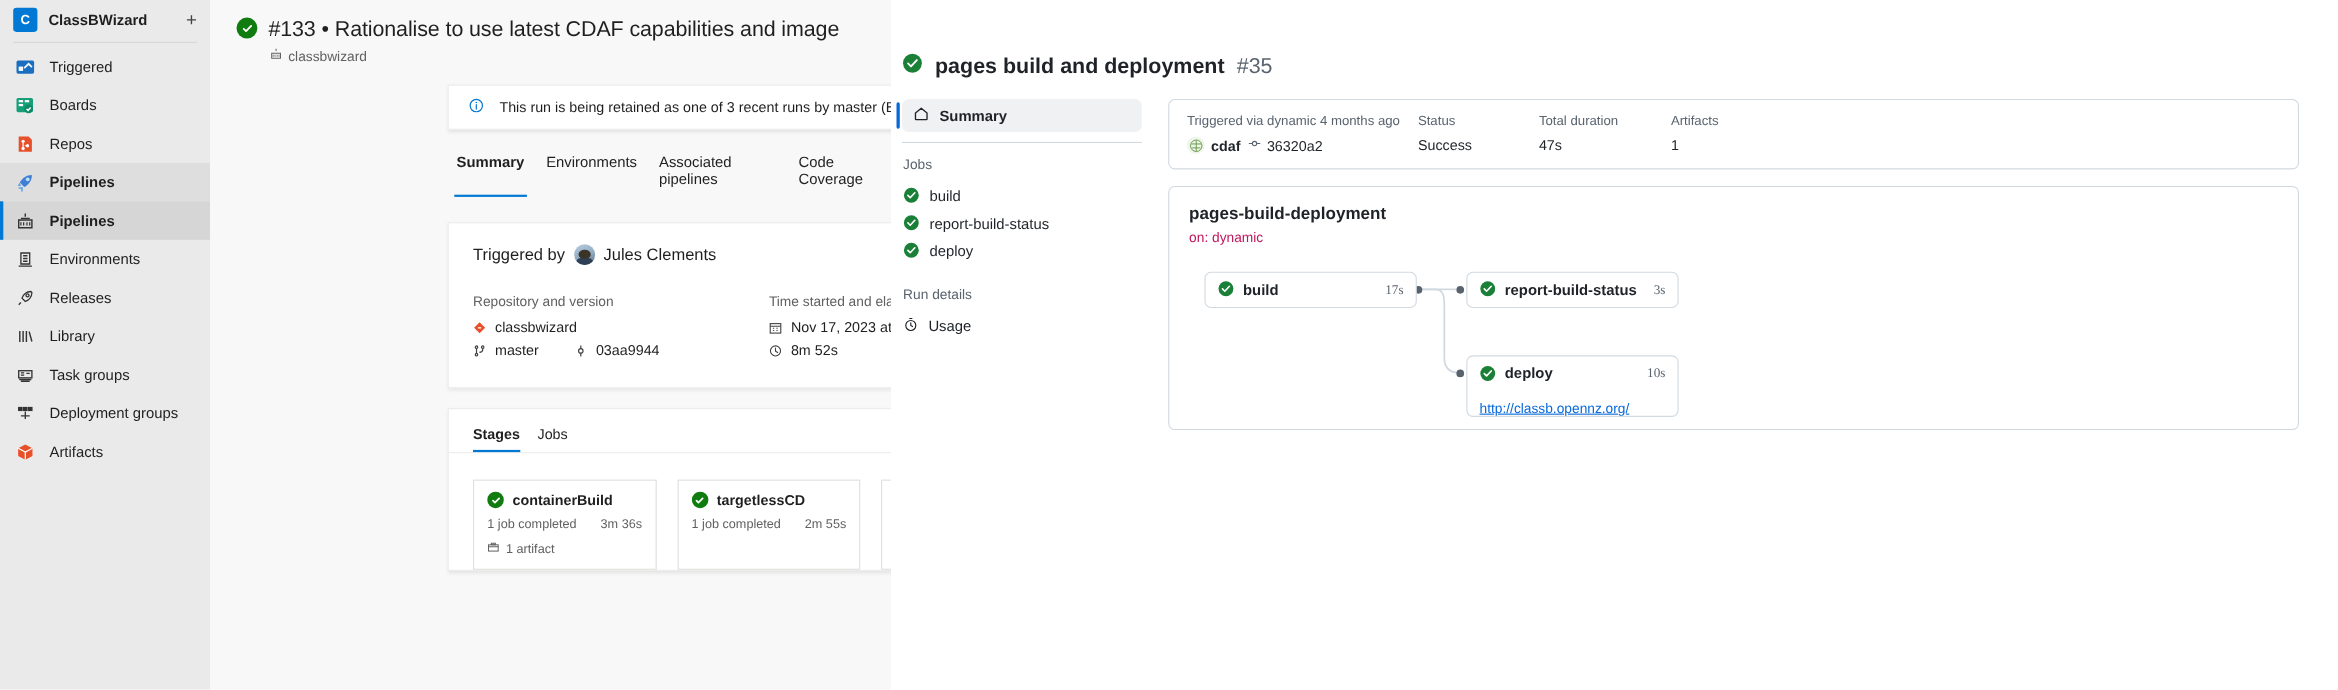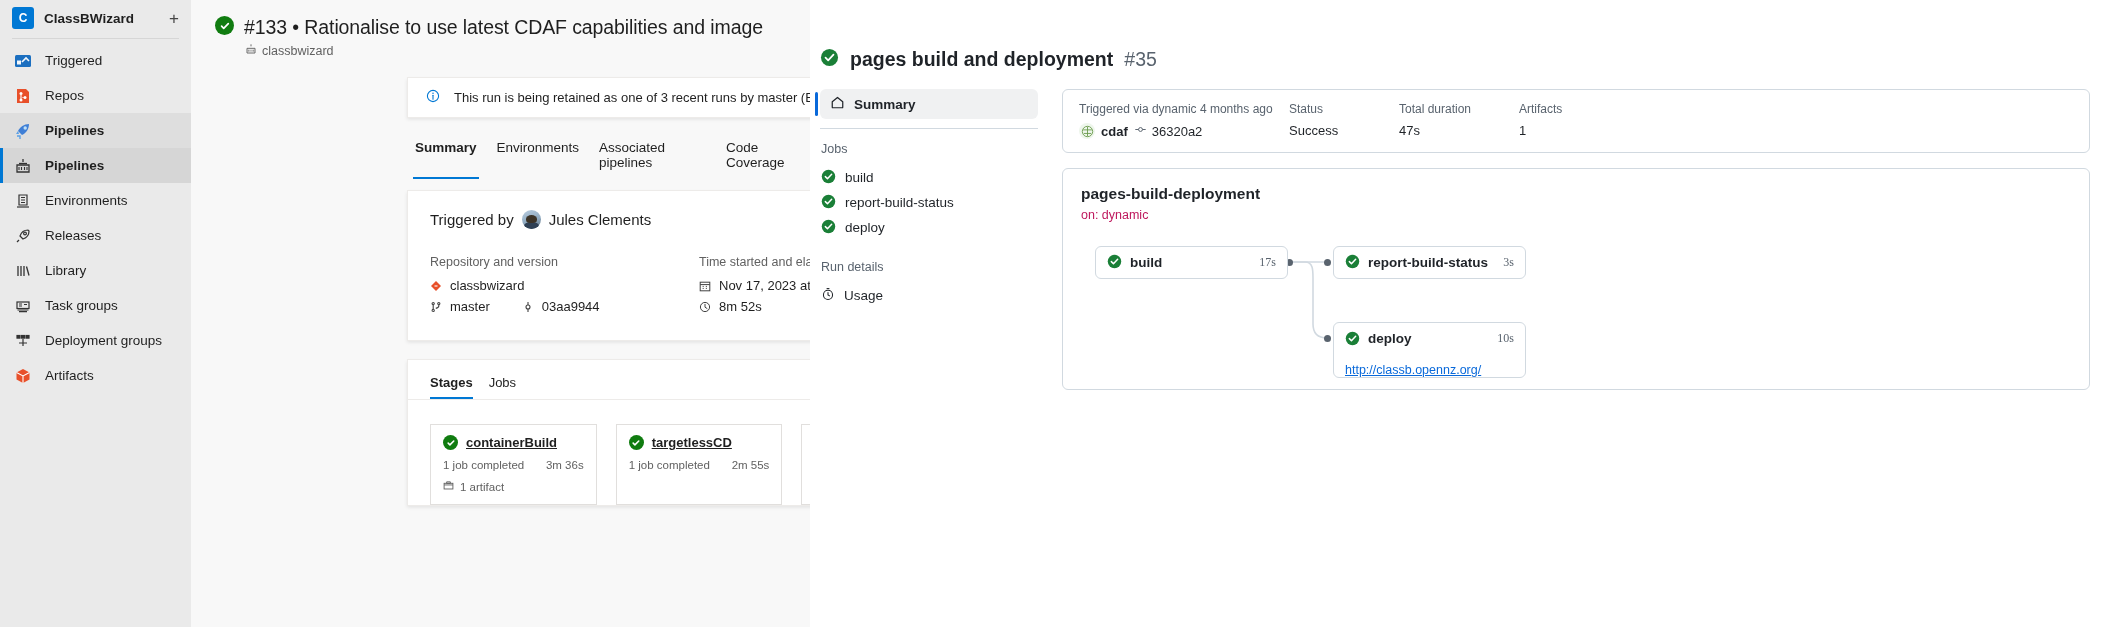--- a/index.html
+++ b/index.html
@@ -64,21 +64,21 @@
   }
   .info-ico { color: #0078d4; flex: 0 0 14px; }
 
   .tabs { margin: 20px 0 0 216px; display: flex; gap: 16px; padding-left: 6px; }
   .tab { font-size: 13.5px; color: #1f1f1f; padding: 2px 2px 9px 2px; position: relative; cursor: pointer; }
   .tab.active { font-weight: 700; }
   .tab.active::after {
     content: ""; position: absolute; left: 0; right: 0; bottom: 0; height: 2px; background: #0078d4;
   }
 
-  .trig-card { margin: 11px 0 0 216px; width: 584px; padding: 19px 22px 20px 22px; }
+  .trig-card { margin: 23px 0 0 216px; width: 584px; padding: 19px 22px 20px 22px; }
   .trig-row { display: flex; align-items: center; gap: 8px; font-size: 15px; color: #1f1f1f; }
   .avatar {
     width: 19px; height: 19px; border-radius: 50%; flex: 0 0 19px;
     background: linear-gradient(160deg,#b9cde0 0%,#8fa9bf 55%,#5d6d7d 100%);
     position: relative; overflow: hidden;
   }
   .avatar::after {
     content:""; position:absolute; left:4px; top:5px; width:11px; height:8px; border-radius:50% 50% 40% 40%;
     background:#3c3327;
   }
@@ -94,21 +94,21 @@
   .inline-gap { display: flex; gap: 32px; }
   .tiny-ico { flex: 0 0 13px; display:flex; align-items:center; }
 
   .stages-card { margin: 18px 0 0 216px; width: 584px; }
   .stages-tabs { display: flex; gap: 16px; padding: 15px 22px 0 22px; border-bottom: 1px solid #edebe9; }
   .stab { font-size: 13px; color: #1f1f1f; padding-bottom: 9px; position: relative; cursor: pointer; }
   .stab.active { font-weight: 700; }
   .stab.active::after { content:""; position:absolute; left:0; right:0; bottom:0; height:2px; background:#0078d4; }
   .stage-list { display: flex; gap: 19px; padding: 24px 22px 0 22px; }
   .stage-box { width: 170px; border: 1px solid #e1dfdd; background: #fff; }
-  .stage-top { display: flex; align-items: center; gap: 8px; padding: 10px 12px 9px 12px; font-size: 13px; font-weight: 700; color: #1f1f1f; text-decoration: underline; }
+  .stage-top { display: flex; align-items: center; gap: 8px; padding: 10px 12px 9px 12px; font-size: 13px; font-weight: 700; color: #1f1f1f; }
   .stage-meta { display: flex; justify-content: space-between; padding: 0 12px 9px 12px; font-size: 11.5px; color: #616161; }
   .stage-art { display: flex; align-items: flex-end; gap: 6px; padding: 0 12px 11px 12px; font-size: 11.5px; color: #616161; }
 
   
   .divider { position: absolute; left: 810px; top: 0; width: 35px; height: 627px; background: #fff; }
 
   
   .gh { position: relative; width: 1280px; height: 584px; background: #ffffff; color: #1f2328; }
   .gh-title-row { display: flex; align-items: center; gap: 11px; padding: 48px 0 0 10px; }
   .gh-title { font-size: 19.5px; font-weight: 600; }
@@ -186,20 +186,33 @@
         <span class="nav-ico">
           <svg width="18" height="18" viewBox="0 0 18 18">
               <rect x="1" y="3" width="16" height="12" rx="1.5" fill="#1b6fc0"></rect>
               <rect x="3" y="8.5" width="4" height="4" fill="#fff" opacity=".95"></rect>
               <path d="M8 10 L12 6 L15 9" stroke="#fff" stroke-width="1.6" fill="none" opacity=".95"></path>
             </svg>
         </span>
         <span class="lbl">Triggered</span>
       </div>
 
+      <div class="nav-item">
+        <span class="nav-ico">
+          <svg width="18" height="18" viewBox="0 0 18 18">
+              <rect x="1" y="2" width="15" height="13" rx="1.5" fill="#16a07a"></rect>
+              <rect x="3" y="4" width="4" height="2" fill="#fff"></rect>
+              <rect x="8.5" y="4" width="4" height="2" fill="#fff"></rect>
+              <rect x="3" y="7.5" width="4" height="2" fill="#fff"></rect>
+              <circle cx="12" cy="12" r="4" fill="#0e8a68"></circle>
+              <path d="M10.2 12.1 L11.5 13.4 L13.9 10.8" stroke="#fff" stroke-width="1.4" fill="none"></path>
+            </svg>
+        </span>
+        <span class="lbl">Boards</span>
+      </div>
 
       <div class="nav-item">
         <span class="nav-ico">
           <svg width="18" height="18" viewBox="0 0 18 18">
               <path d="M3 2 h9 l3 3 v11 H3 Z" fill="#e8502a"></path>
               <circle cx="7" cy="6.5" r="1.5" fill="#fff"></circle>
               <circle cx="11" cy="10.5" r="1.5" fill="#fff"></circle>
               <circle cx="7" cy="13" r="1.5" fill="#fff"></circle>
               <path d="M7 8 v5 M8.5 10.5 H9.5" stroke="#fff" stroke-width="1.1" fill="none"></path>
             </svg>

